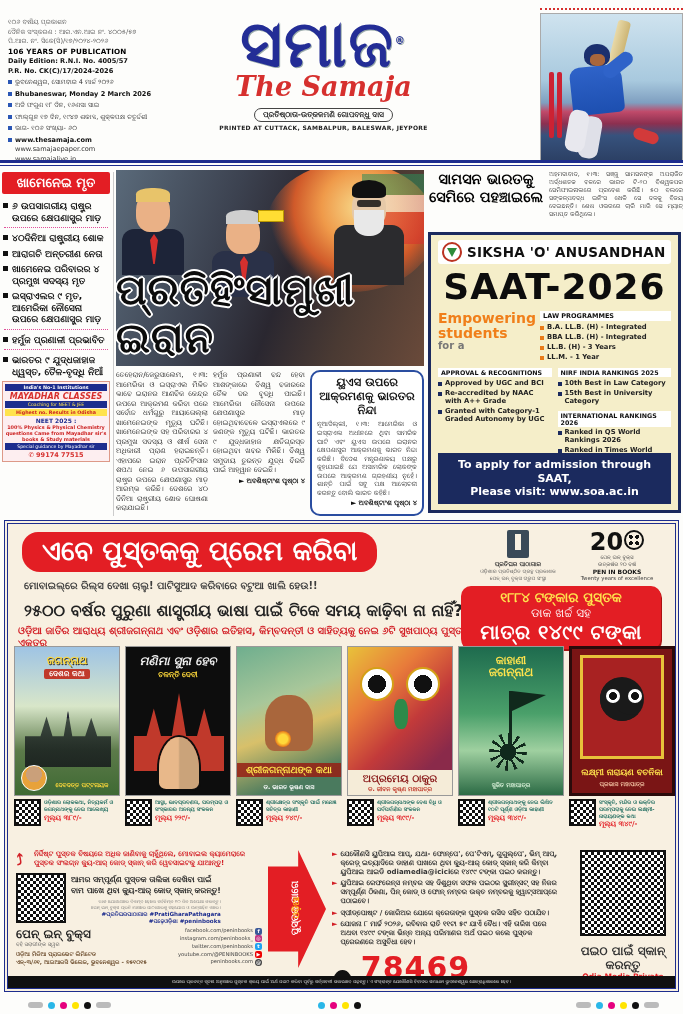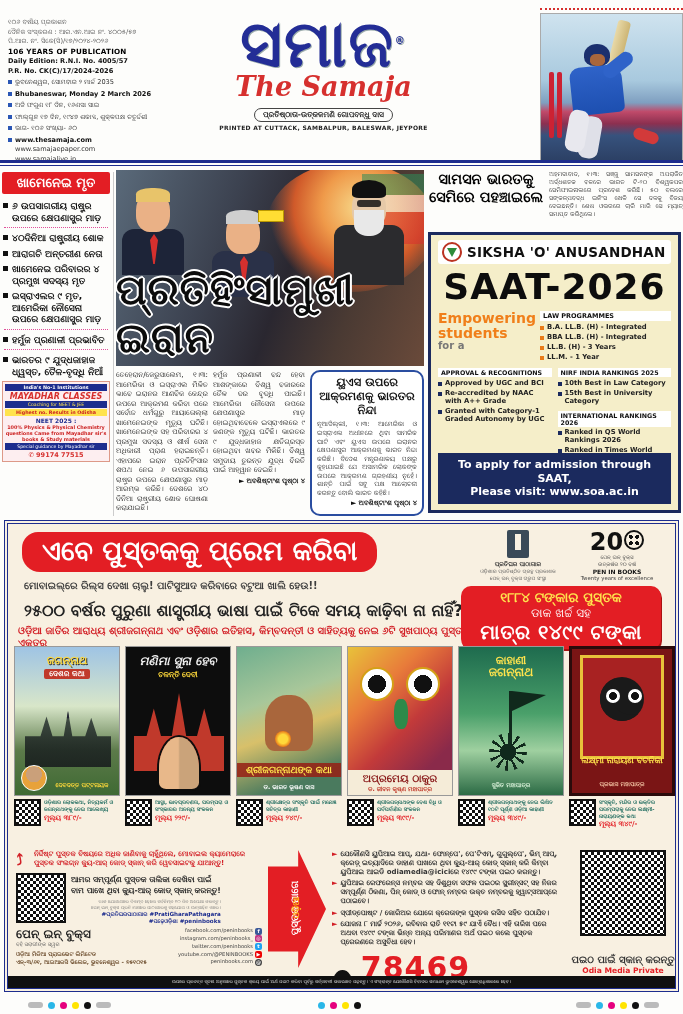--- a/index.html
+++ b/index.html
@@ -167,21 +167,21 @@
   .cover5 .flagpole { position:absolute; left:50px; top:44px; width:3px; height:70px; background:#10291c; }
   .cover5 .flg { position:absolute; left:53px; top:44px; width:34px; height:20px; background:#10291c; clip-path:polygon(0 0,100% 20%,0 100%); }
   .cover5 .chakra { position:absolute; left:30px; top:86px; width:38px; height:38px; border-radius:50%; background:radial-gradient(circle,#10291c 0 30%,transparent 31%),repeating-conic-gradient(#10291c 0 10deg,transparent 10deg 30deg); }
   .cover5 .cv-a { color:#d8f0d8; }
   .cover6 { background:#7a1515; border:3px solid #2b0b0b; }
   .cover6 .frame { position:absolute; left:8px; top:6px; width:84px; height:104px; border:3px solid #e8c23a; background:#a82222; }
   .cover6 .jface { position:absolute; left:28px; top:28px; width:44px; height:44px; background:#1a1a1a; border-radius:50%;
       box-shadow:inset 10px -6px 0 0 #1a1a1a; }
   .cover6 .je { position:absolute; width:14px; height:14px; background:radial-gradient(circle,#111 0 38%,#fff 40%); border-radius:50%; top:40px; }
   .cover6 .je1 { left:34px; } .cover6 .je2 { left:56px; }
-  .cover6 .cv-t { position:absolute; bottom:28px; left:0; right:0; color:#ffe34d; font-size:8.5px; margin:0; }
+  .cover6 .cv-t { position:absolute; bottom:16px; left:0; right:0; color:#ffe34d; font-size:8.5px; margin:0; }
   .cover6 .cv-a { color:#f0c0a0; bottom:5px; }
   .bkinfo { display:flex; gap:3px; margin-top:3px; }
   .qr { background:repeating-conic-gradient(#111 0 25%,#fff 0 50%) 0 0/6px 6px; border:2px solid #111; background-color:#fff; }
   .qr.sm { width:27px; height:27px; flex:0 0 auto; }
   .bcap { font-size:5.4px; color:#1d6b5e; line-height:1.25; font-weight:bold; }
   .bprice { color:#e31e24; font-weight:900; font-size:7px; margin-top:1px; }
 
   .adbottom { position:absolute; left:8px; top:326px; width:659px; height:120px; display:flex; gap:6px; }
   .ab-left { width:246px; position:relative; }
   .rednote { font-size:7px; font-weight:bold; color:#d21f26; line-height:1.35; padding-left:18px; position:relative; }
@@ -207,21 +207,21 @@
   .ab-mid { flex:1; }
   .abul { list-style:none; }
   .abul li { display:flex; font-size:7px; font-weight:bold; color:#333; line-height:1.3; margin-bottom:2px; }
   .tri { color:#d21f26; font-size:7px; margin-right:3px; flex:0 0 auto; }
   .phonerow { display:flex; align-items:center; gap:8px; margin-top:3px; }
   .wicon { width:30px; height:30px; background:#111; border-radius:50% 50% 50% 4px; color:#fff; font-size:17px; text-align:center; line-height:30px; }
   .phone { color:#e31e24; font-weight:900; font-size:30px; letter-spacing:1px; }
   .garrow { width:52px; height:20px; background:#1fa17a; clip-path:polygon(0 55%,60% 40%,60% 12%,100% 55%,60% 98%,60% 72%,2% 80%); transform:rotate(-6deg); }
   .ab-qr { width:104px; text-align:center; flex:0 0 auto; }
   .qr.lg { width:86px; height:86px; margin:0 auto; }
-  .scanlbl { font-size:10px; font-weight:bold; color:#333; margin-top:18px; }
+  .scanlbl { font-size:12px; font-weight:bold; color:#333; margin-top:8px; }
   .companyen { font-size:7.6px; font-weight:bold; color:#e31e24; }
   .upilbl { font-size:6.4px; font-weight:bold; color:#333; }
   .upiid { font-size:8.5px; font-weight:900; color:#e31e24; }
   .blackstrip { position:absolute; left:0; bottom:0; width:100%; height:12px; background:#101010; color:#eee; font-size:4.6px; line-height:12px; text-align:center; overflow:hidden; white-space:nowrap; }
 
   .dots { position:absolute; top:1000px; height:10px; display:flex; gap:5px; align-items:center; }
   .d { width:7px; height:7px; border-radius:50%; }
   .d.g { width:15px; height:6px; border-radius:3px; background:#bbb; }
   .dc{background:#2ab7e8;} .dm{background:#e6007e;} .dy{background:#ffe400;} .dk{background:#111;}
   .dots.left{left:28px;} .dots.mid{left:318px;} .dots.right{left:576px;}
@@ -233,21 +233,21 @@
 
   <div class="pubinfo">
     <div class="od">୧୦୬ ବର୍ଷୀୟ ପ୍ରକାଶନ</div>
     <div class="od">ଦୈନିକ ସଂସ୍କରଣ : ଆର.ଏନ.ଆଇ ନଂ. ୪୦୦୫/୫୭</div>
     <div class="od">ପି.ଆର. ନଂ. ସିକେ(ସି)/୧୭/୨୦୨୪-୨୦୨୬</div>
     <div class="big">106 YEARS OF PUBLICATION</div>
     <div class="en">Daily Edition: R.N.I. No. 4005/57</div>
     <div class="en">P.R. No. CK(C)/17/2024-2026</div>
     <div class="pline">
         <span class="sq"></span>
-        <span>ଭୁବନେଶ୍ୱର, ସୋମବାର ୨ ମାର୍ଚ୍ଚ 2035</span>
+        <span>ଭୁବନେଶ୍ୱର, ସୋମବାର 4 ମାର୍ଚ୍ଚ ୨୦୨୬</span>
       </div>
     <div class="pline">
         <span class="sq"></span>
         <span class="en">Bhubaneswar, Monday 2 March 2026</span>
       </div>
     <div class="pline">
         <span class="sq"></span>
         <span>ଅଜି ଫଗୁଣ ୧୮ ଦିନ, ୧୬ଣସା ସାଇ</span>
       </div>
     <div class="pline">

